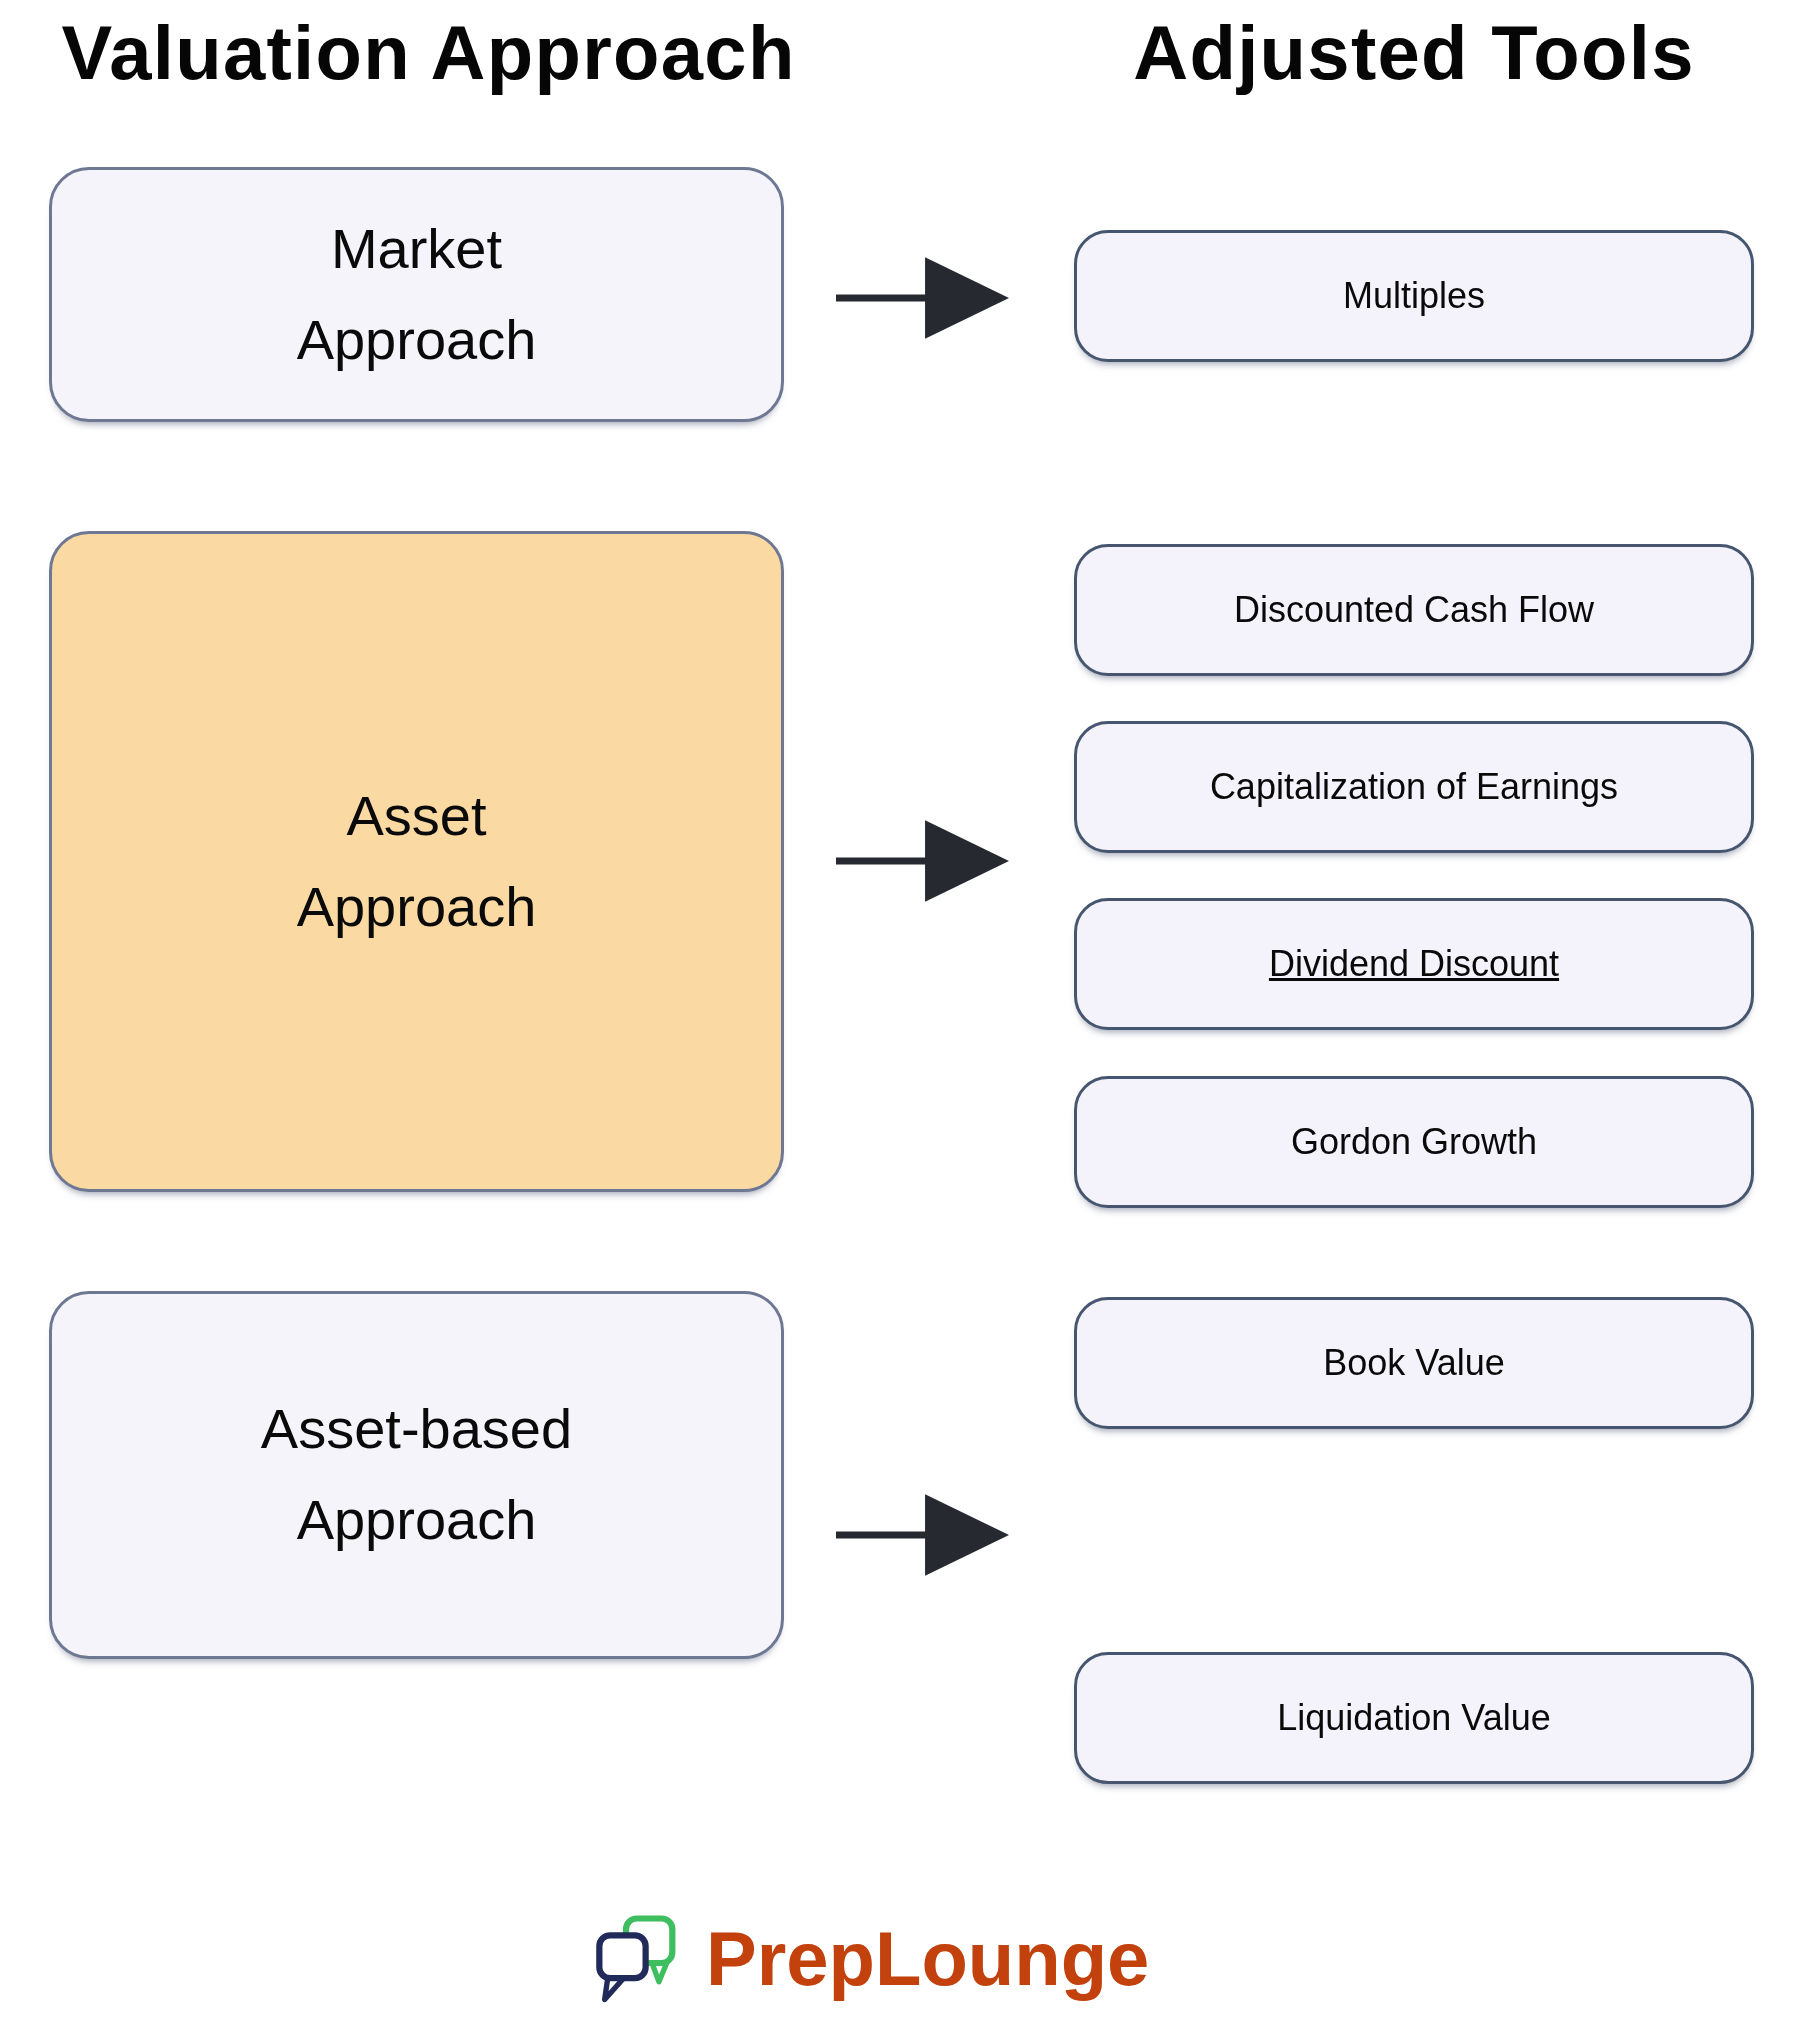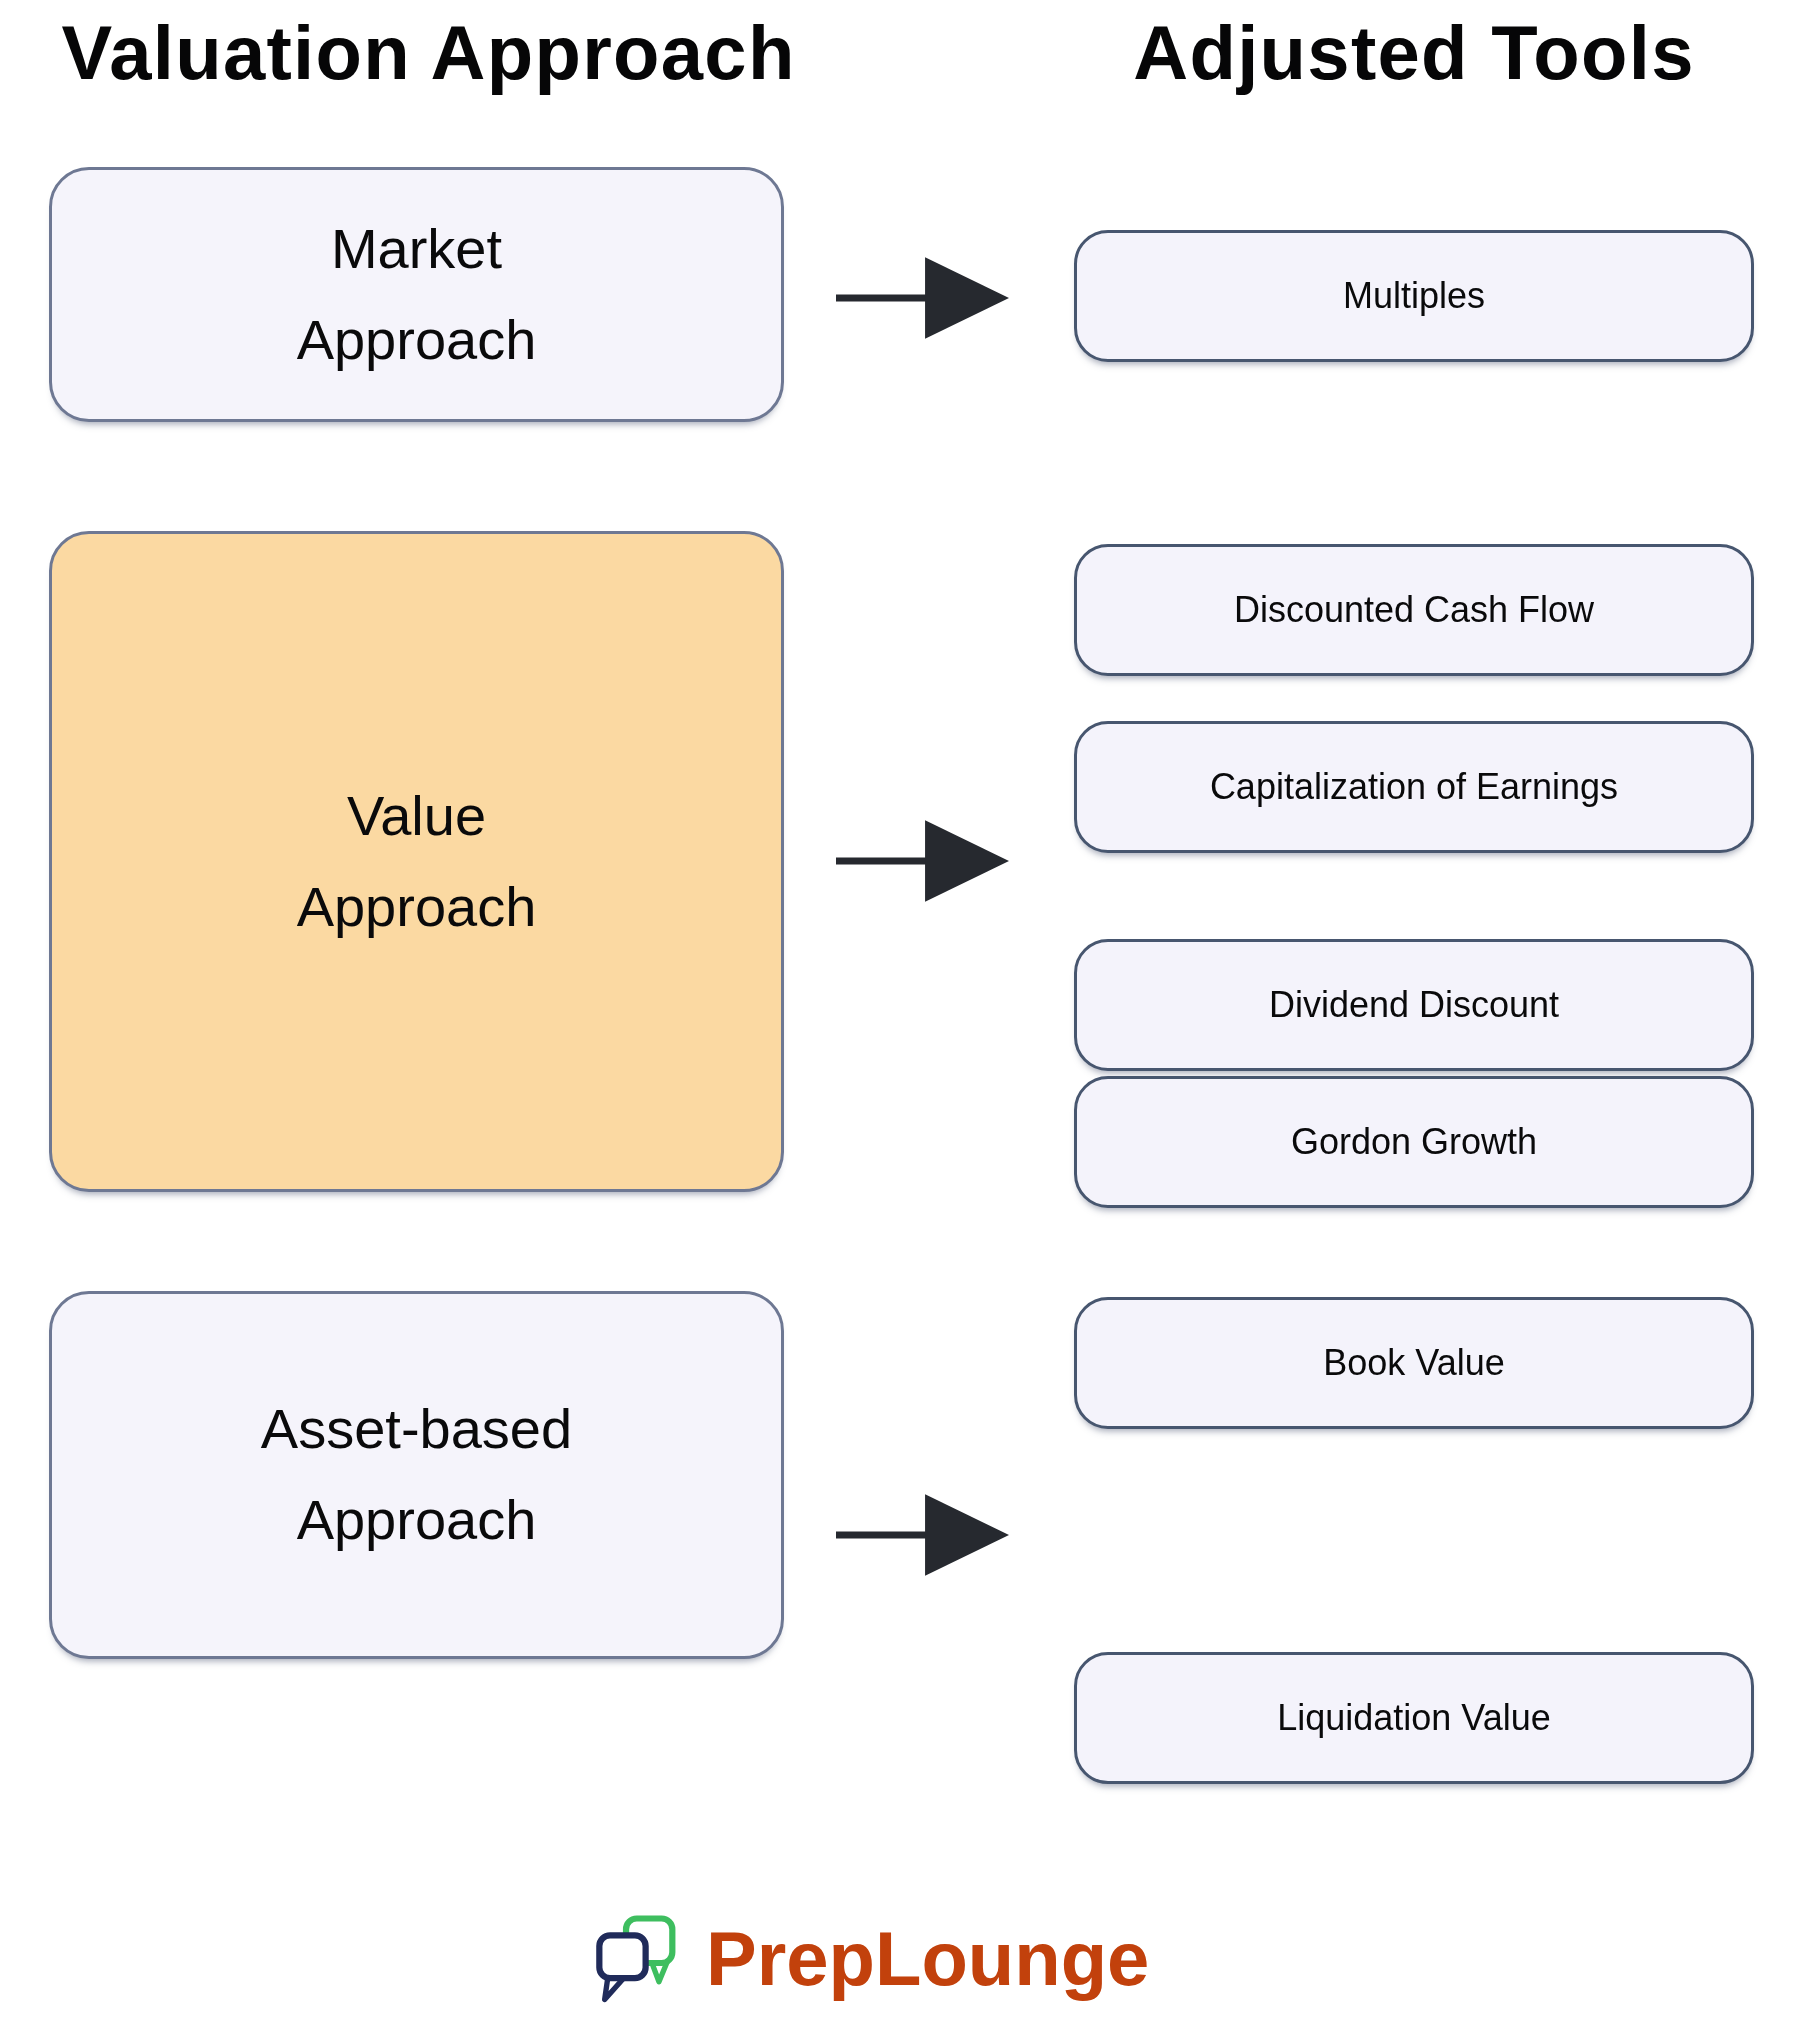--- a/index.html
+++ b/index.html
@@ -74,21 +74,21 @@
     font-size: 36px;
     font-weight: 400;
     color: #0a0a0b;
     padding: 0 9px;
     white-space: nowrap;
     box-shadow: 0 5.8px 7.1px -4.5px rgba(70, 80, 110, 0.5);
   }
   #tool-multiples   { top: 230px;  }
   #tool-dcf         { top: 544px;  }
   #tool-cap-earn    { top: 721px; }
-  #tool-div-disc    { top: 939px; }
+  #tool-div-disc    { top: 898px; text-decoration: underline; }
   #tool-gordon      { top: 1076px; }
   #tool-book-value  { top: 1297px; }
   #tool-anav        { top: 1474px; }
   #tool-liquidation { top: 1652px; }
 
   
   .arrow {
     position: absolute;
     left: 836px;
     width: 173px;
@@ -124,21 +124,21 @@
 
   <div class="col-title left">Valuation Approach</div>
   <div class="col-title right">Adjusted Tools</div>
 
   <div class="approach-box market">
     <span>Market</span>
     <span>Approach</span>
   </div>
 
   <div class="approach-box income">
-    <span>Value</span>
+    <span>Asset</span>
     <span>Approach</span>
   </div>
 
   <div class="approach-box asset">
     <span>Asset-based</span>
     <span>Approach</span>
   </div>
 
   <svg id="arrow-market" class="arrow" viewBox="0 0 268 130" aria-hidden="true">
     <line x1="0" y1="65" x2="145" y2="65" stroke="#26292F" stroke-width="11"></line>

